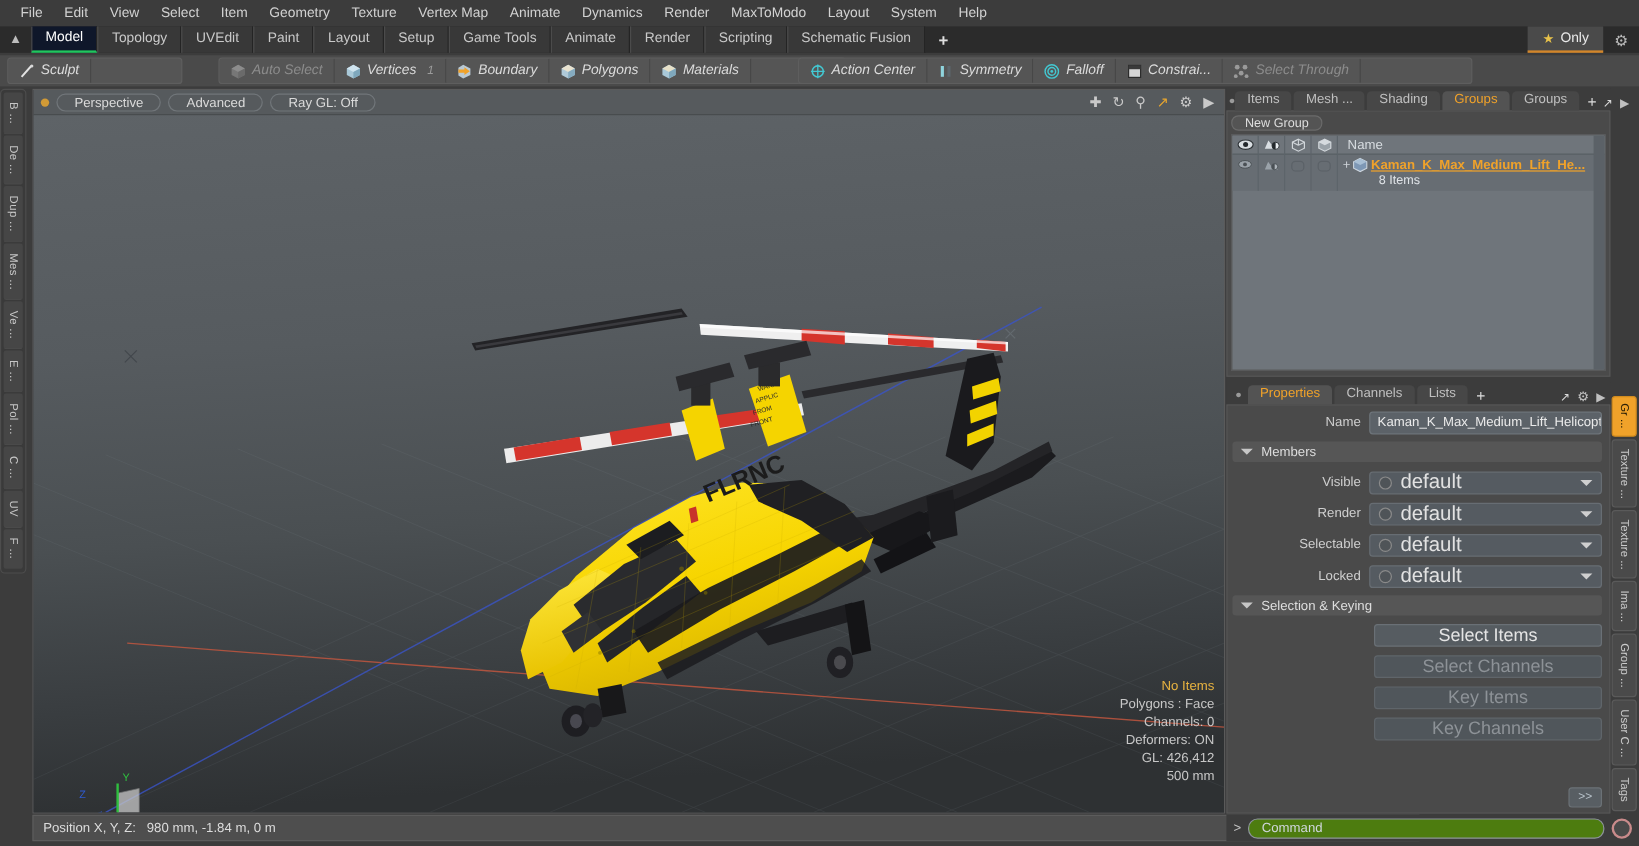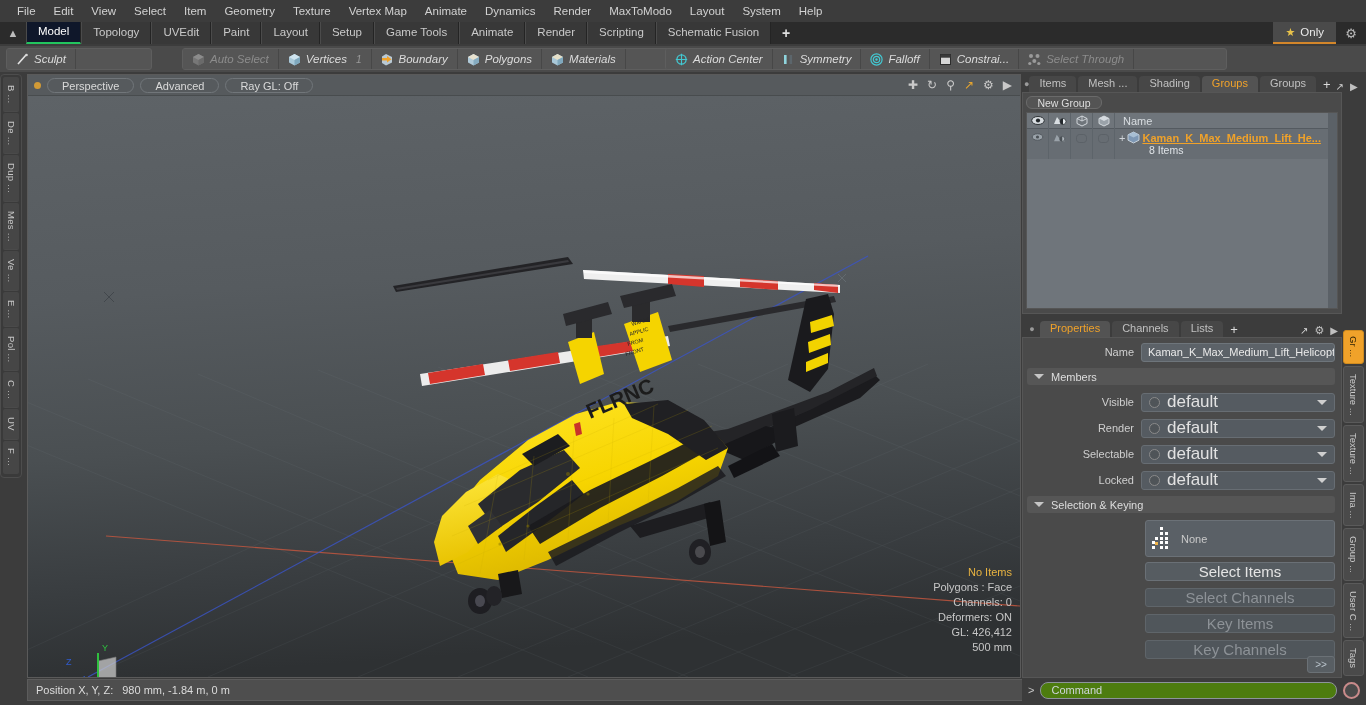--- a/index.html
+++ b/index.html
@@ -769,42 +769,20 @@
             <span>default</span>
             <span class="caret"></span>
           </div>
         </div>
 
         <div class="section">
           <span class="tri"></span>
           <span>Selection &amp; Keying</span>
         </div>
 
-        <div class="nonebox">
-          <span class="dotgrid">
-            <svg width="20" height="24" viewBox="0 0 20 24">
-              <g fill="#ffffff">
-                <rect x="8" y="0" width="3" height="3"></rect>
-                <rect x="8" y="5" width="3" height="3"></rect>
-                  <rect x="13" y="5" width="3" height="3"></rect>
-                <rect x="3" y="10" width="3" height="3"></rect>
-                  <rect x="8" y="10" width="3" height="3"></rect>
-                  <rect x="13" y="10" width="3" height="3"></rect>
-                <rect x="0" y="14" width="3" height="3"></rect>
-                  <rect x="8" y="14" width="3" height="3"></rect>
-                  <rect x="13" y="14" width="3" height="3"></rect>
-                <rect x="0" y="19" width="3" height="3"></rect>
-                  <rect x="8" y="19" width="3" height="3"></rect>
-                  <rect x="13" y="19" width="3" height="3"></rect>
-              </g>
-              <rect x="3" y="15" width="3" height="3" fill="#f0b44a"></rect>
-            </svg>
-          </span>
-          <span>None</span>
-        </div>
 
         <div class="btnrow">Select Items</div>
         <div class="btnrow dim">Select Channels</div>
         <div class="btnrow dim">Key Items</div>
         <div class="btnrow dim">Key Channels</div>
 
         <div class="chev">&gt;&gt;</div>
       </div>
     </div>
   </div>

